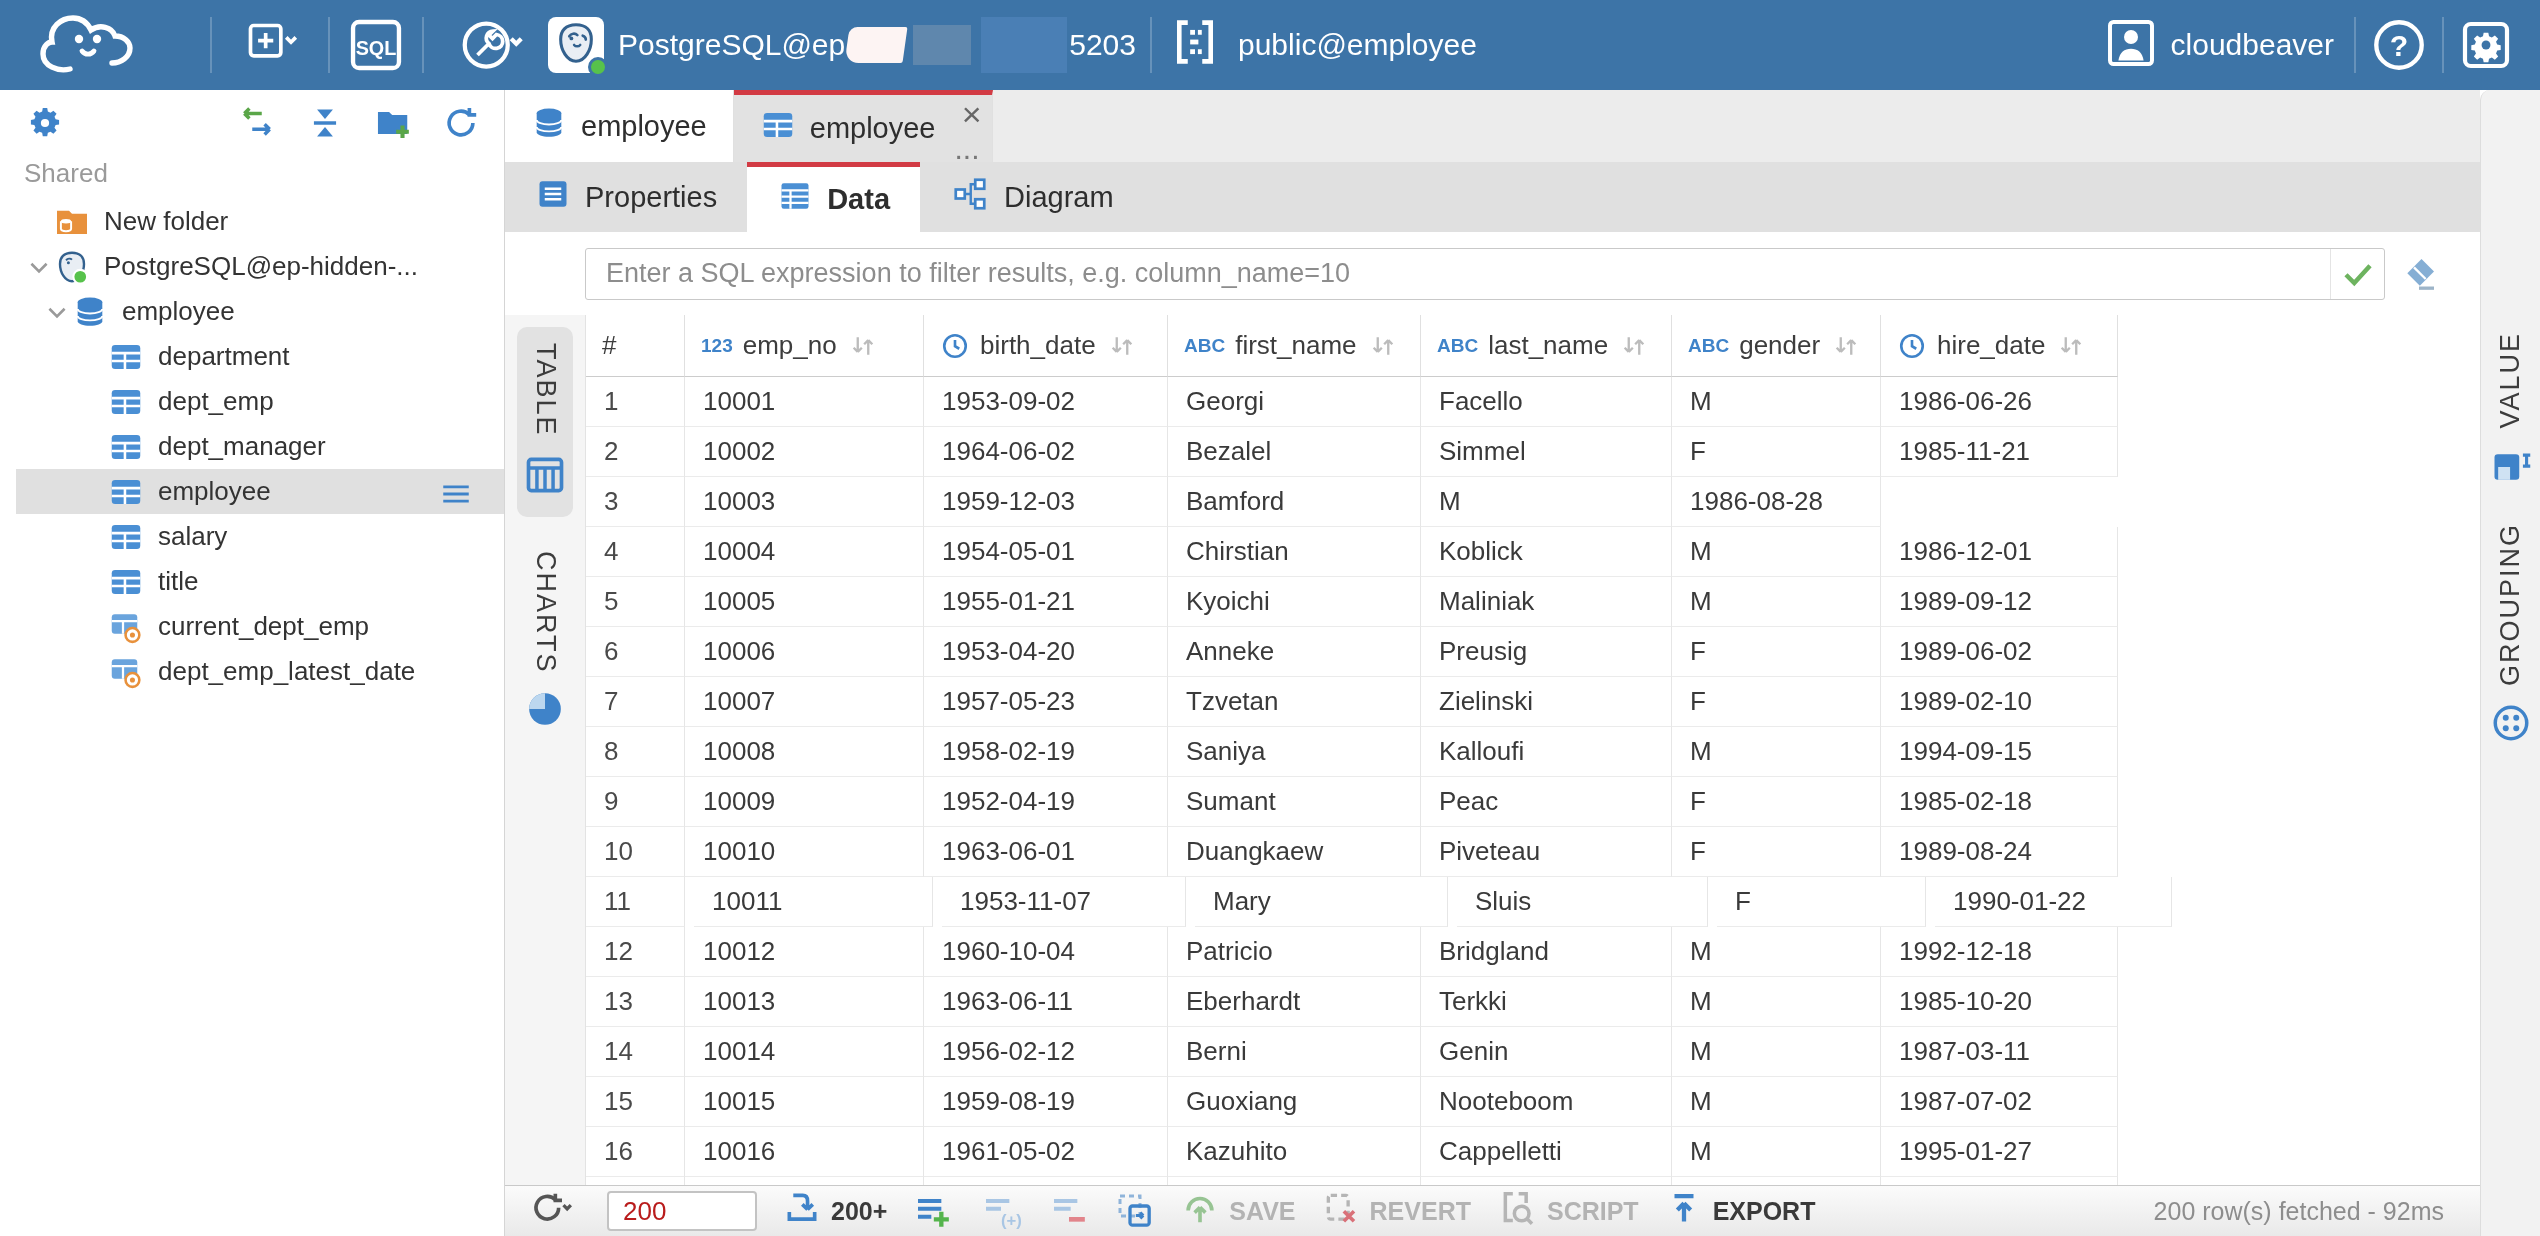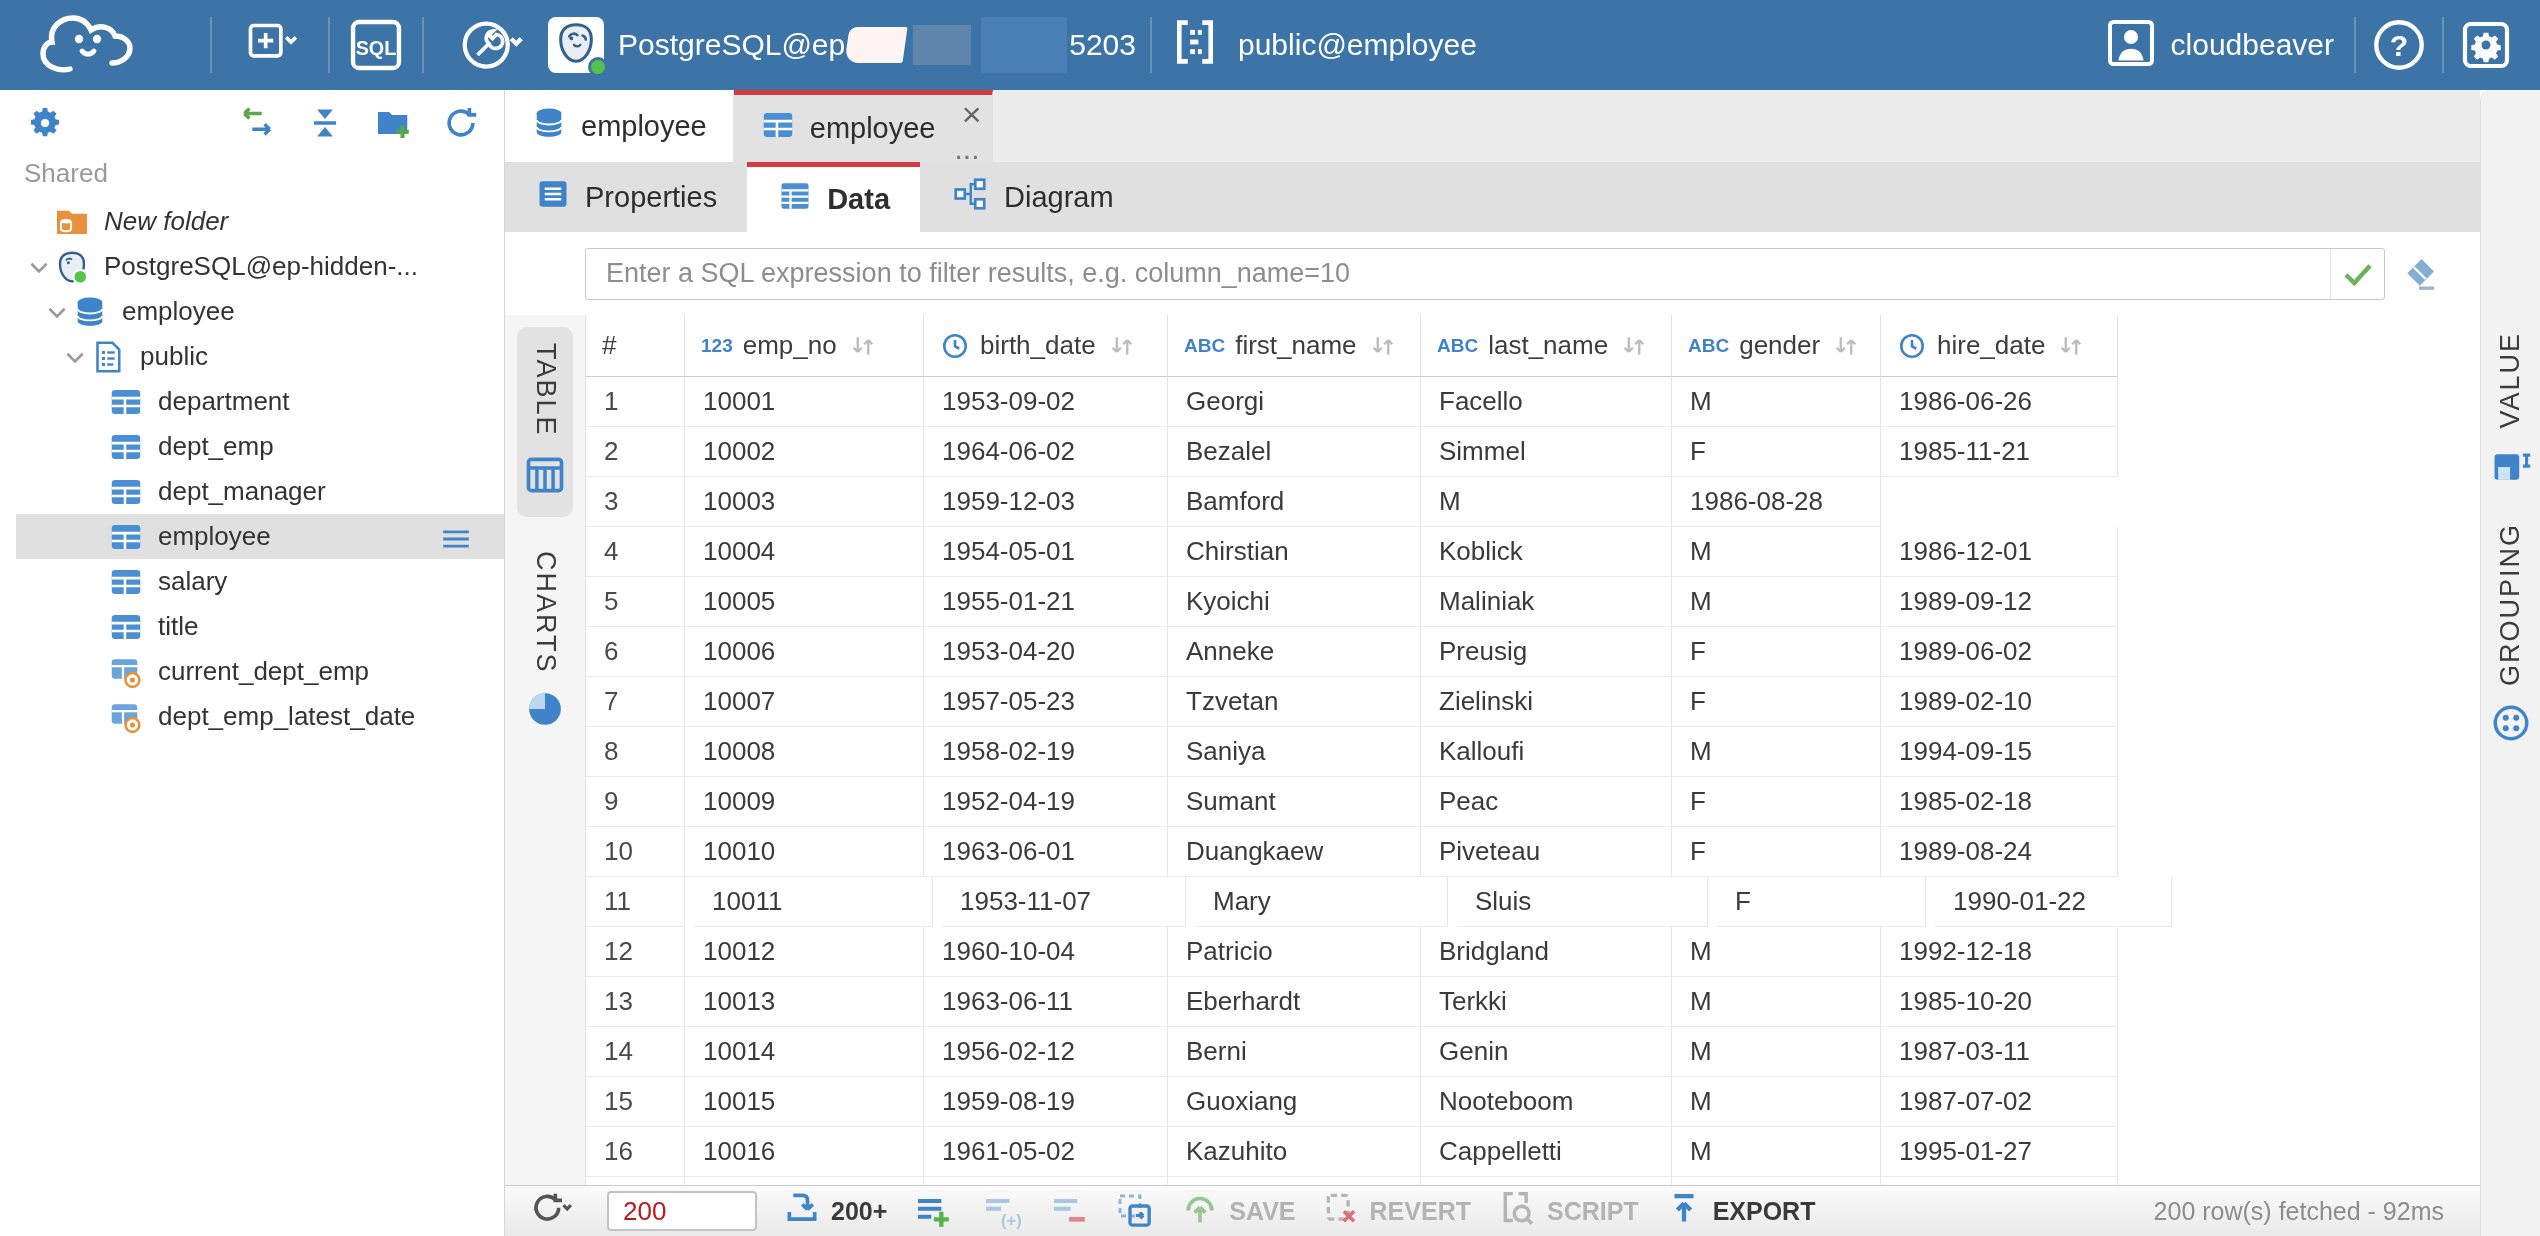--- a/index.html
+++ b/index.html
@@ -234,21 +234,21 @@
           <span class="side-tb-btn" id="i-refresh">
               <svg width="40" height="40" viewBox="0 0 24 24" fill="none">
                 <path d="M19.5 12a7.5 7.5 0 1 1-2.2-5.3" stroke="#3f83c9" stroke-width="2.3"></path>
                 <path d="M17.3 2.6v4.3h4.3" stroke="#3f83c9" stroke-width="2.3"></path>
               </svg>
             </span>
         </span>
       </div>
       <div class="section-label">Shared</div>
       <div class="tree" id="tree">
-          <div class="tree-row" style="padding-left: 8px; font-style: italic;">
+          <div class="tree-row" style="padding-left: 8px;">
             <span class="chev"></span>
             <span class="ticon">
               <svg width="36" height="36" viewBox="0 0 24 24" fill="none">
                 <path d="M2 4.5h8l2 2h10V20H2z" fill="#e8913c"></path>
                 <ellipse cx="8" cy="11.5" rx="3.4" ry="1.5" fill="#fff"></ellipse>
                 <path d="M4.6 11.5v5c0 .9 1.5 1.6 3.4 1.6s3.4-.7 3.4-1.6v-5" stroke="#fff" stroke-width="1.3"></path>
               </svg>
             </span>
             <span>New folder</span>
           </div>
@@ -275,39 +275,20 @@
               </svg>
             </span>
             <span class="ticon">
               <svg width="36" height="36" viewBox="0 0 24 24" fill="none">
                 <ellipse cx="12" cy="5.4" rx="8.2" ry="3" fill="#3f83c9"></ellipse>
                 <path d="M3.8 5.4v12.8c0 1.7 3.7 3 8.2 3s8.2-1.3 8.2-3V5.4" fill="#3f83c9"></path>
                 <path d="M3.8 10c0 1.7 3.7 3 8.2 3s8.2-1.3 8.2-3M3.8 14.6c0 1.7 3.7 3 8.2 3s8.2-1.3 8.2-3" stroke="#fff" stroke-width="1.2"></path>
               </svg>
             </span>
             <span>employee</span>
-          </div>
-          <div class="tree-row" style="padding-left: 44px;">
-            <span class="chev">
-              <svg width="26" height="26" viewBox="0 0 24 24" fill="none">
-                <path d="M5 9l7 7 7-7" stroke="#9a9a9a" stroke-width="2.4"></path>
-              </svg>
-            </span>
-            <span class="ticon">
-              <svg width="36" height="36" viewBox="0 0 24 24" fill="none">
-                <path d="M5 2.5h10l4.5 4.5v14.5H5z" fill="#fff" stroke="#3f83c9" stroke-width="1.7"></path>
-                <rect x="8" y="8" width="2" height="2" fill="#3f83c9"></rect>
-                <path d="M11.5 9h5" stroke="#3f83c9" stroke-width="1.6"></path>
-                <rect x="8" y="12" width="2" height="2" fill="#3f83c9"></rect>
-                <path d="M11.5 13h5" stroke="#3f83c9" stroke-width="1.6"></path>
-                <rect x="8" y="16" width="2" height="2" fill="#3f83c9"></rect>
-                <path d="M11.5 17h4" stroke="#3f83c9" stroke-width="1.6"></path>
-              </svg>
-            </span>
-            <span>public</span>
           </div>
           <div class="tree-row" style="padding-left: 62px;">
             <span class="chev"></span>
             <span class="ticon">
               <svg width="36" height="36" viewBox="0 0 24 24" fill="none">
                 <rect x="2.5" y="4" width="19" height="16" rx="2.2" fill="#4a8fd4"></rect>
                 <path d="M2.5 9.4h19M2.5 14.7h19M11.3 9.4V20" stroke="#fff" stroke-width="1.7"></path>
               </svg>
             </span>
             <span>department</span>

